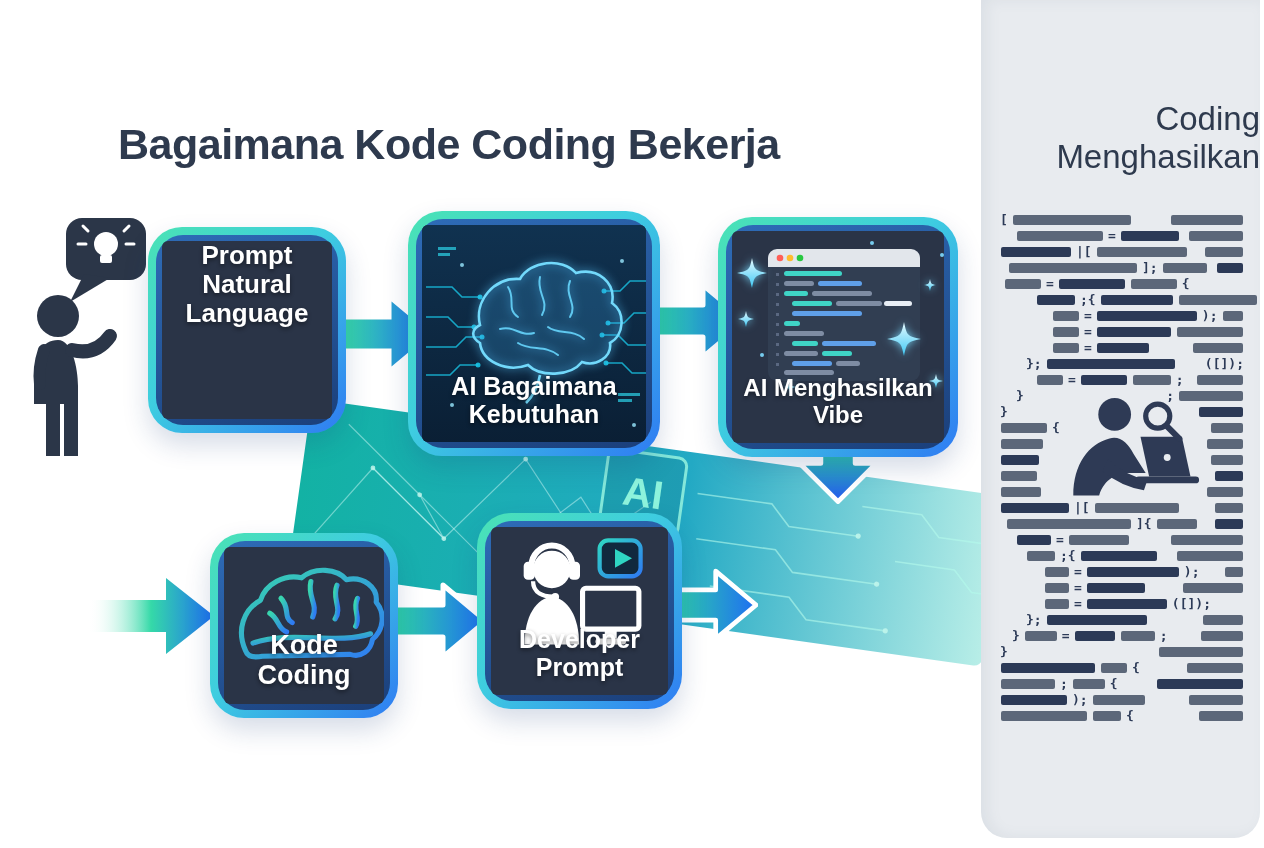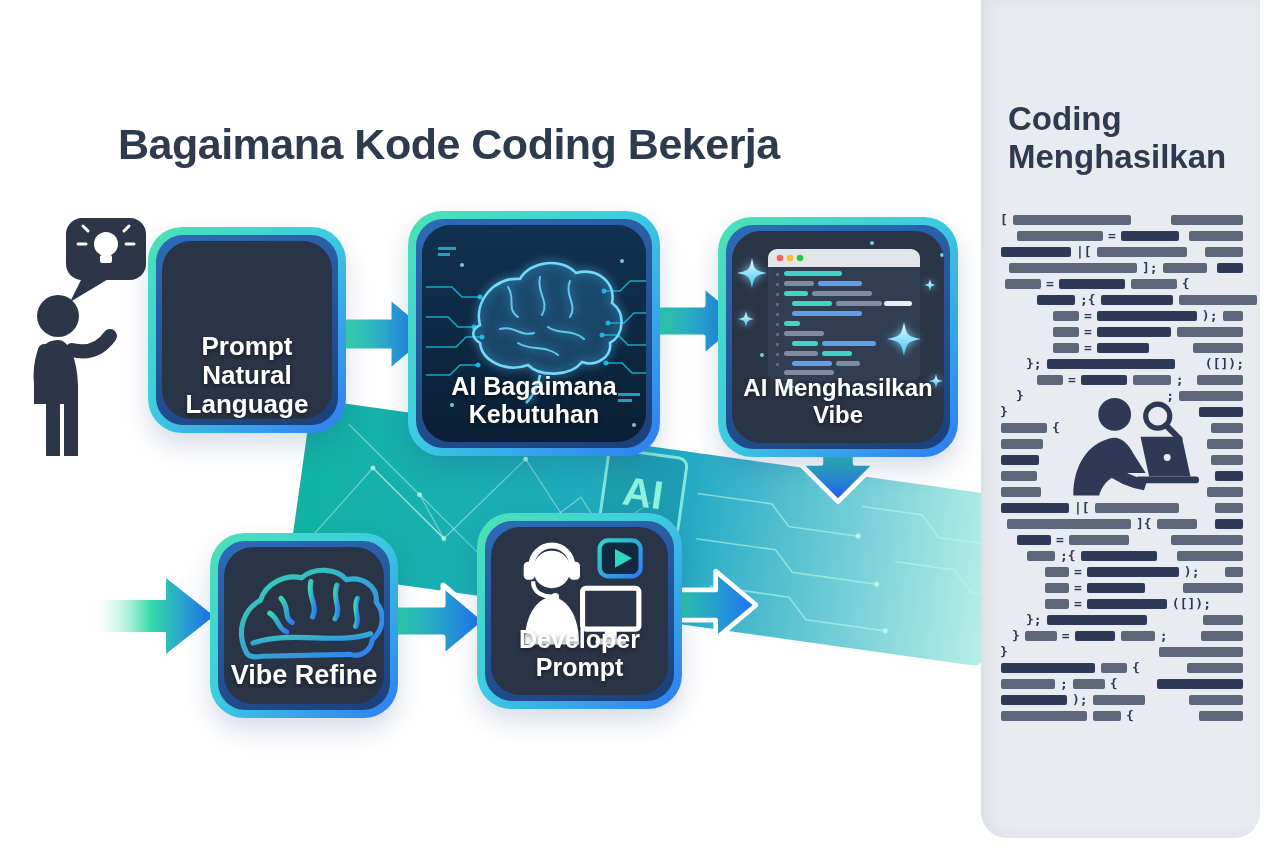--- a/index.html
+++ b/index.html
@@ -20,35 +20,35 @@
            background:rgba(20,120,130,0.25);color:#8df3dc;font-size:40px;font-weight:800;
            display:flex;align-items:center;justify-content:center;}
 
   
   .fbox{position:absolute;left:var(--x);top:var(--y);width:var(--w);height:var(--h);
         padding:8px;border-radius:34px;z-index:3;box-sizing:border-box;
         background:linear-gradient(135deg,#4ae3b4 0%,#3ecde0 45%,#2f7bf3 100%);
         box-shadow:0 12px 26px rgba(30,60,120,0.18);}
   .fbox-mid{width:100%;height:100%;border-radius:27px;padding:6px;box-sizing:border-box;
         background:linear-gradient(160deg,#2e6cb8 0%,#1b3f7a 100%);}
-  .fbox-in{position:relative;width:100%;height:100%;border-radius:29px;background:#2a3447;
-        overflow:hidden;display:flex;align-items:flex-end;justify-content:center;}
+  .fbox-in{position:relative;width:100%;height:100%;border-radius:6px;background:#2a3447;
+        overflow:hidden;display:flex;align-items:flex-start;justify-content:center;}
   .fbox-label{color:#ffffff;font-weight:800;text-align:center;line-height:1.12;
         text-shadow:0 2px 4px rgba(0,0,0,0.45);}
   .label-abs{position:absolute;left:0;right:0;bottom:14px;margin:0 auto;}
 
   
   .arrow{position:absolute;z-index:2;}
 
   
   #trad-panel{position:absolute;left:981px;top:0;width:279px;height:838px;z-index:5;
         background:#e8ebef;border-radius:0 0 26px 26px;
         box-shadow:inset 6px 0 14px rgba(110,125,145,0.10);}
-  #trad-title{position:absolute;left:0;right:0;top:100px;text-align:left;
-        font-size:33px;font-weight:700;color:#2e3a4e;line-height:1.15;padding-left:27px;}
+  #trad-title{position:absolute;left:0;right:0;top:100px;text-align:right;
+        font-size:33px;font-weight:400;color:#2e3a4e;line-height:1.15;padding-left:27px;}
   #code-lines{position:absolute;left:17px;top:212px;width:248px;}
   .code-line{display:flex;align-items:center;height:16px;}
   .code-bar{display:inline-block;height:10px;border-radius:2px;margin:0 3px;flex:none;}
   .code-bar.n{background:#2c3a57;}
   .code-bar.g{background:#5c6779;}
   .code-sym{font-family:"DejaVu Sans Mono",monospace;font-size:13px;font-weight:bold;
         color:#2c3a57;margin:0 2px;flex:none;line-height:16px;}
   .code-sp{flex:none;}
   .code-fx{flex:1;}
   #trad-icon{position:absolute;left:1040px;top:392px;width:170px;height:112px;z-index:6;}
@@ -307,21 +307,21 @@
         <g stroke="url(#gB4)" stroke-width="5.5" fill="none" stroke-linecap="round" stroke-linejoin="round">
           <path d="M22,96 C12,74 20,52 38,42 C44,24 64,14 82,18 C96,6 120,8 130,20 C148,16 164,28 162,44 C172,56 170,74 158,84 C156,96 146,104 134,100 L40,102 C30,104 24,102 22,96 Z"></path>
           <path d="M30,88 C70,74 120,90 156,78"></path>
           <path d="M60,40 C70,50 62,60 72,66"></path>
           <path d="M92,22 C88,38 100,46 94,60"></path>
           <path d="M120,26 C114,40 126,50 118,62"></path>
           <path d="M142,40 C136,52 146,60 140,70"></path>
           <path d="M48,56 C58,62 56,72 66,76"></path>
         </g>
       </svg>
-      <div class="fbox-label label-abs" style="font-size:27px">Vibe Refine</div>
+      <div class="fbox-label label-abs" style="font-size:27px">Kode Coding</div>
     </div>
       </div>
   </div>
 
   <svg class="arrow" style="left:388px;top:578px" width="100" height="86" viewBox="0 0 100 84">
     <defs>
         <linearGradient id="gA4" x1="0" y1="0" x2="1" y2="0">
       <stop offset="0" stop-color="#2fd9a0"></stop>
           <stop offset="1" stop-color="#1f6ff2"></stop>
         </linearGradient>

